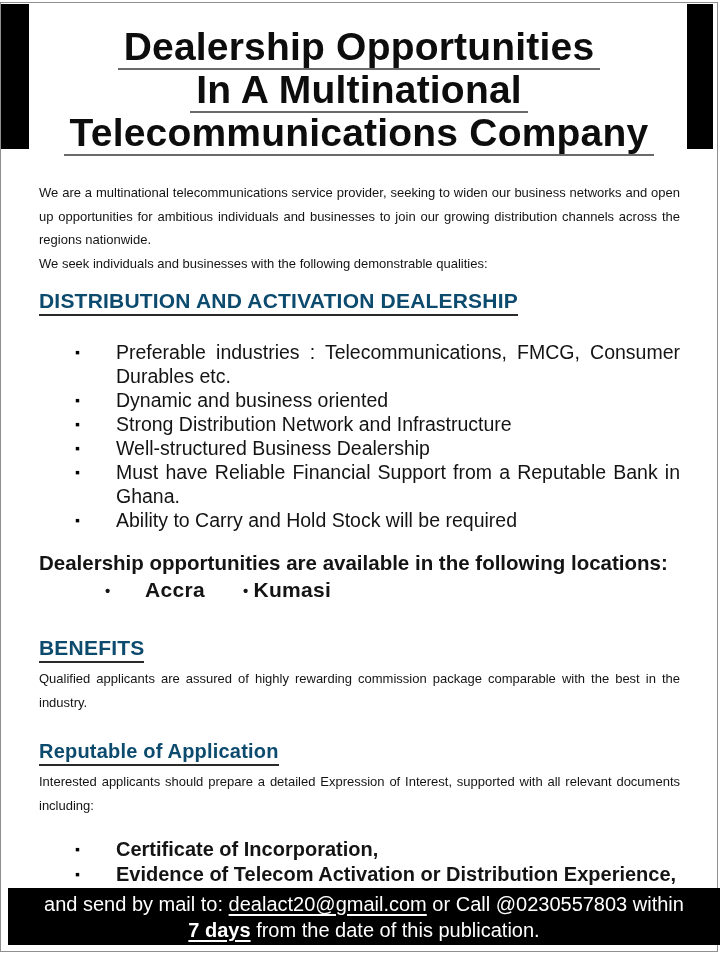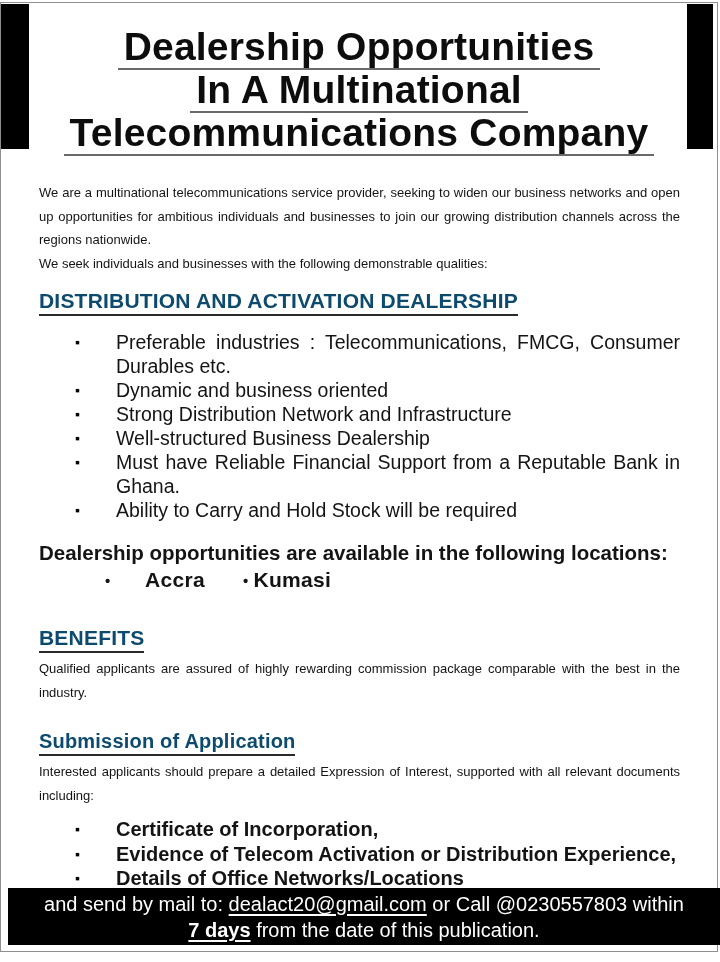--- a/index.html
+++ b/index.html
@@ -26,21 +26,21 @@
   
   .content{padding:28px 37px 0 38px;}
   p{margin:0;font-size:13px;line-height:23.5px;}
   .just{text-align:justify;}
   .h2{
     display:inline-block;margin:14px 0 4px 0;
     font-size:21px;font-weight:700;letter-spacing:.2px;
     border-bottom:2px solid #2a2a2a;padding-bottom:1px;color:#0c4a6e;
   }
   .h2.tc{font-size:20px;}
-  ul.sq{list-style:none;margin:10px 0 0 0;padding:0 0 0 77px;}
+  ul.sq{list-style:none;margin:20px 0 0 0;padding:0 0 0 77px;}
   ul.sq li{
     position:relative;font-size:19.5px;line-height:24px;text-align:justify;
   }
   ul.sq li::before{
     content:"\25AA";position:absolute;left:-41px;top:0;
     font-size:14px;line-height:24px;color:#000;
   }
   ul.sq.boldlist li{font-weight:700;font-size:20px;line-height:24.5px;}
   .lead-bold{font-weight:700;font-size:20.5px;line-height:24px;margin-top:19px;}
   .loc-line{padding-left:66px;margin-top:2px;font-weight:700;font-size:21px;line-height:26px;}
@@ -95,21 +95,21 @@
     <p class="just lead-bold">Dealership opportunities are available in the following locations:</p>
     <div class="loc-line">
       <span class="pre-bullet">•</span><span class="loc-name">Accra</span><span class="loc-name loc-k">Kumasi</span>
     </div>
 
     <div class="gap-lg"></div>
     <div><span class="h2">BENEFITS</span></div>
     <p class="just">Qualified applicants are assured of highly rewarding commission package comparable with the best in the industry.</p>
 
     <div class="gap-md"></div>
-    <div><span class="h2 tc">Submission of Application</span></div>
+    <div><span class="h2 tc">Reputable of Application</span></div>
     <p class="just">Interested applicants should prepare a detailed Expression of Interest, supported with all relevant documents including:</p>
     <ul class="sq boldlist">
       <li>Certificate of Incorporation,</li>
       <li class="just">Evidence of Telecom Activation or Distribution Experience,</li>
       <li>Details of Office Networks/Locations</li>
       <li>Contact Phone Numbers</li>
     </ul>
 
   </main>
 

